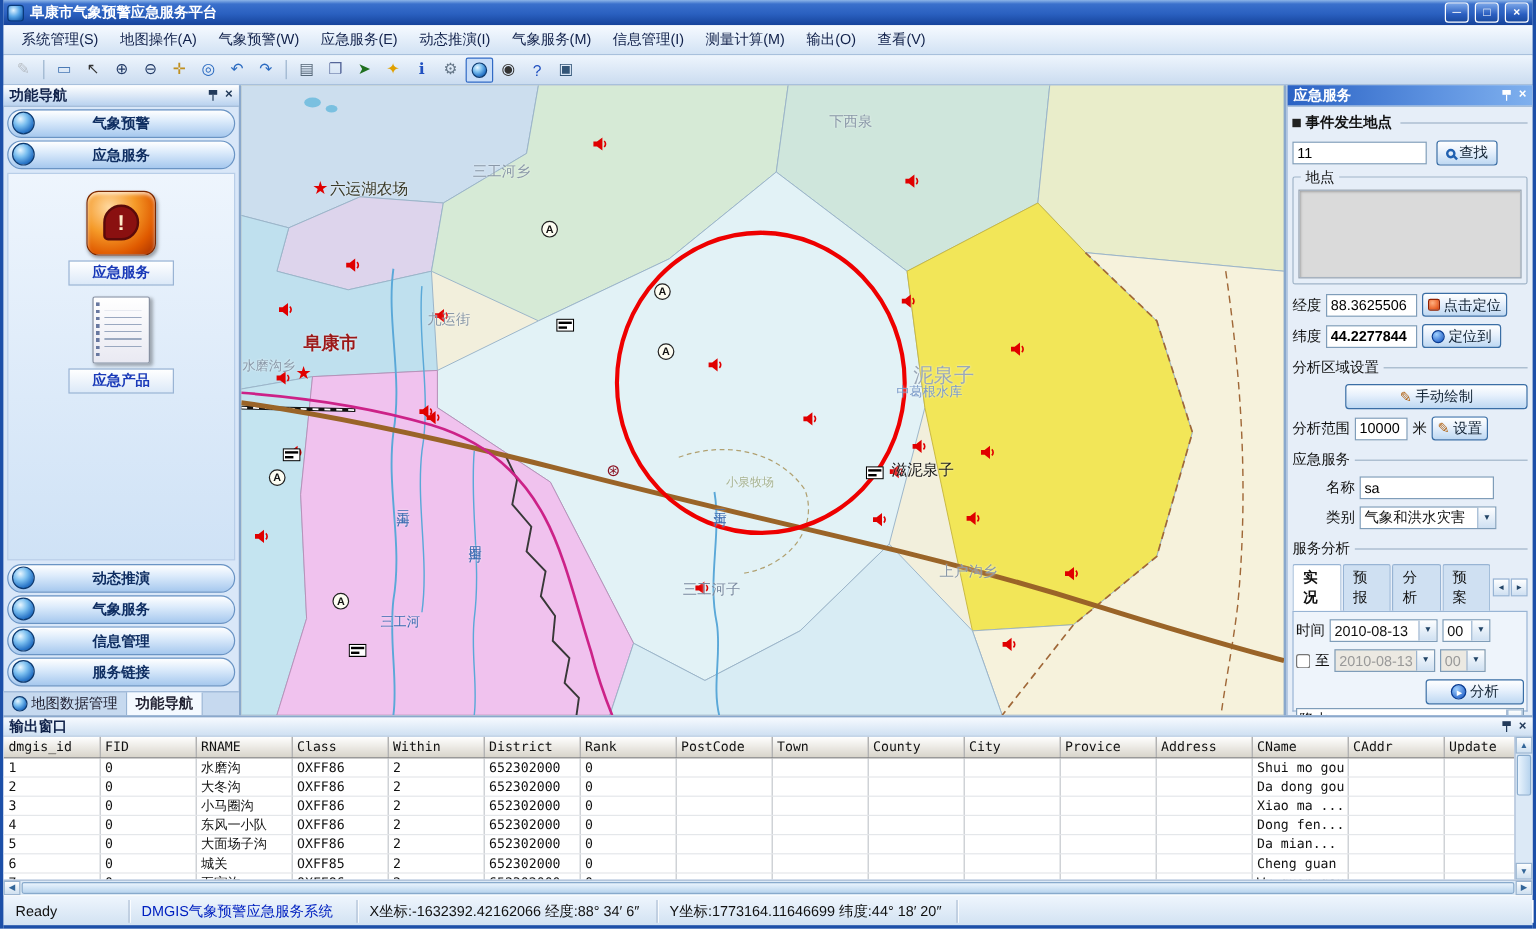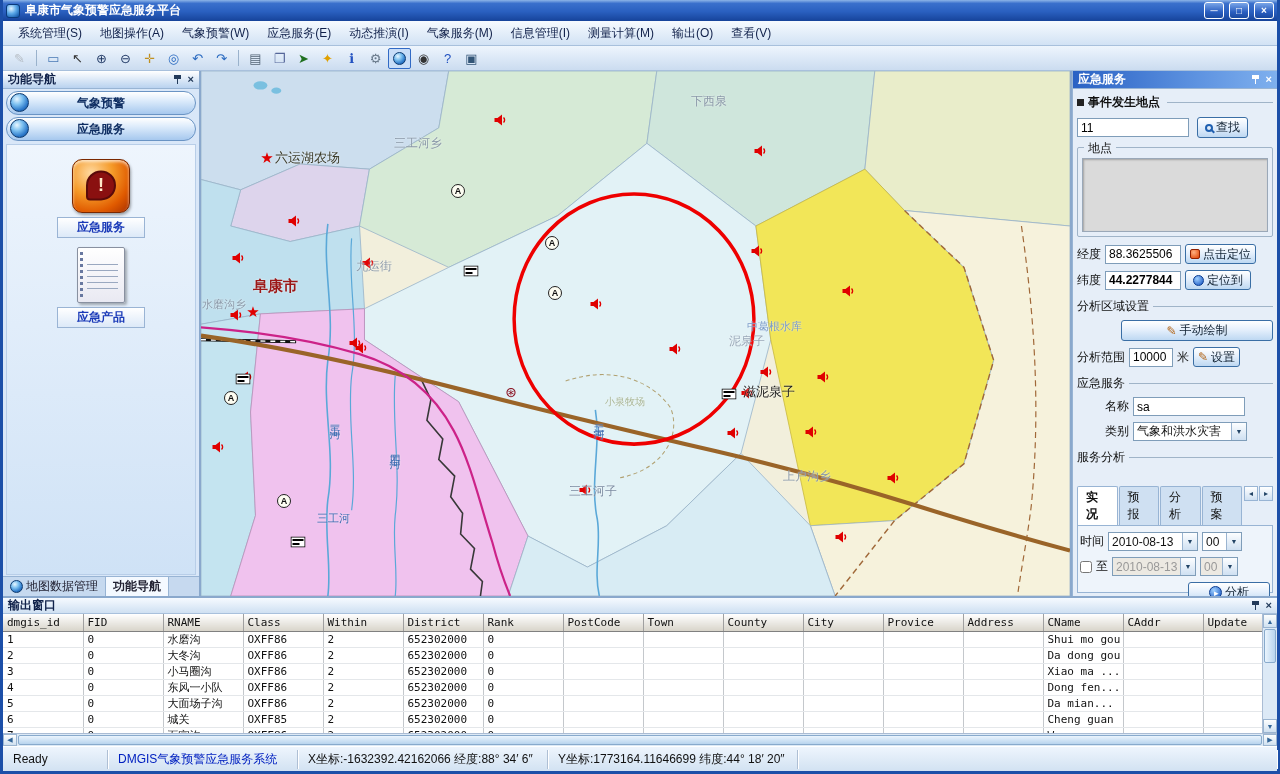--- a/index.html
+++ b/index.html
@@ -118,21 +118,21 @@
   .loc-area{height:74px;background:#dadada;border:1px solid #9aa8b8;box-shadow:inset 1px 1px 2px rgba(0,0,0,.25)}
   .sep{display:flex;align-items:center;gap:4px;margin:5px 0 2px;color:#111;flex:none}
   .sep::after{content:"";flex:1;height:1px;background:#a0b4c8}
   .combo{height:19px;border:1px solid #7f9db9;background:#fff;display:inline-flex;align-items:center;overflow:hidden}
   .combo-text{flex:1;padding:0 3px;white-space:nowrap;overflow:hidden}
   .combo-btn{width:15px;height:100%;flex:none;border-left:1px solid #9ab4d0;display:flex;align-items:center;justify-content:center;
     background:linear-gradient(#fdfeff,#cfe0f2)}
   .combo-btn::after{content:"▼";font-size:7px;color:#246}
   .combo.disabled{background:#ece9e2}
   .combo.disabled .combo-text{color:#999}
-  .mini-tabbar{display:flex;align-items:flex-start;border-bottom:1px solid #98b4d4;margin-top:18px;flex:none}
+  .mini-tabbar{display:flex;align-items:center;border-bottom:1px solid #98b4d4;margin-top:2px;flex:none}
   .mini-tab{padding:2px 8px;border:1px solid #98b4d4;border-bottom:none;border-radius:2px 2px 0 0;background:#cfe0f2;margin-right:1px}
   .mini-tab.active{background:#fff;font-weight:bold}
   .mini-scroll{width:14px;height:15px;margin-left:1px;border:1px solid #98b4d4;background:linear-gradient(#fff,#cfe0f2);
     display:flex;align-items:center;justify-content:center;font-size:8px;color:#246}
   .mini-scroll.left::after{content:"◂"}
   .mini-scroll.right::after{content:"▸"}
   .mini-spacer{flex:1}
   .tab-content{border:1px solid #98b4d4;border-top:none;padding:3px 2px 2px;background:#eef4fb;flex:1;min-height:0;display:flex;flex-direction:column}
   .svc-list-wrap{flex:1;display:flex;min-height:26px;border:1px solid #7f9db9;background:#fff;overflow:hidden}
   .svc-list{flex:1;overflow:hidden;padding:1px 2px}
@@ -245,20 +245,38 @@
           </div>
         </div>
       <div class="lp-content">
           <div class="shortcut">
             <div class="sc-icon emergency-icon"></div>
             <div class="sc-label">应急服务</div>
           </div>
           <div class="shortcut">
             <div class="sc-icon product-icon"></div>
             <div class="sc-label">应急产品</div>
+          </div>
+        </div>
+      <div style="padding-bottom:2px">
+          <div class="pill">
+            <span class="globe-ico pill-globe"></span>
+            <span class="pill-text">动态推演</span>
+          </div>
+          <div class="pill">
+            <span class="globe-ico pill-globe"></span>
+            <span class="pill-text">气象服务</span>
+          </div>
+          <div class="pill">
+            <span class="globe-ico pill-globe"></span>
+            <span class="pill-text">信息管理</span>
+          </div>
+          <div class="pill">
+            <span class="globe-ico pill-globe"></span>
+            <span class="pill-text">服务链接</span>
           </div>
         </div>
       <div class="lp-tabs">
           <div class="lp-tab">
             <span class="globe-ico tiny"></span>
             <span>地图数据管理</span>
           </div>
           <div class="lp-tab active">
             <span>功能导航</span>
           </div>
@@ -412,21 +430,21 @@
             <div class="mk sta" style="left: 30px; top: 327px;">A</div>
             <div class="mk sta" style="left: 83px; top: 430px;">A</div>
             <div class="mk star" style="left: 66px; top: 86px;">★</div>
             <div class="mk star" style="left: 52px; top: 240px;">★</div>
             <div class="mk wheel" style="left: 310px; top: 321px;">⊛</div>
             <div class="mlabel" style="left: 74px; top: 78px; color: rgb(58, 58, 40); font-size: 13px;">六运湖农场</div>
             <div class="mlabel" style="left: 193px; top: 64px; color: rgb(138, 152, 168); font-size: 12px;">三工河乡</div>
             <div class="mlabel" style="left: 490px; top: 22px; color: rgb(138, 152, 168); font-size: 12px;">下西泉</div>
             <div class="mlabel blabel" style="left: 52px; top: 206px; color: rgb(155, 24, 24); font-size: 15px;">阜康市</div>
             <div class="mlabel" style="left: 155px; top: 187px; color: rgb(138, 152, 168); font-size: 12px;">九运街</div>
-            <div class="mlabel" style="left: 528px; top: 230px; color: rgb(154, 168, 184); font-size: 12px; margin-top: 32px;">泥泉子</div>
+            <div class="mlabel" style="left: 560px; top: 230px; color: rgb(154, 168, 184); font-size: 17px;">泥泉子</div>
             <div class="mlabel" style="left: 546px; top: 248px; color: rgb(122, 154, 200); font-size: 11px;">中葛根水库</div>
             <div class="mlabel" style="left: 542px; top: 312px; color: rgb(26, 26, 26); font-size: 13px;">滋泥泉子</div>
             <div class="mlabel" style="left: 404px; top: 324px; color: rgb(168, 180, 146); font-size: 10px;">小泉牧场</div>
             <div class="mlabel" style="left: 582px; top: 397px; color: rgb(138, 152, 168); font-size: 12px;">上户沟乡</div>
             <div class="mlabel" style="left: 368px; top: 412px; color: rgb(122, 138, 160); font-size: 12px;">三工河子</div>
             <div class="mlabel" style="left: 1px; top: 226px; color: rgb(138, 152, 168); font-size: 11px;">水磨沟乡</div>
             <div class="mlabel" style="left: 116px; top: 440px; color: rgb(58, 106, 176); font-size: 11px;">三工河</div>
             <div class="mlabel vlabel" style="left: 126px; top: 345px; color: rgb(58, 106, 176); font-size: 11px;">三工河</div>
             <div class="mlabel vlabel" style="left: 186px; top: 375px; color: rgb(58, 106, 176); font-size: 11px;">四工河</div>
             <div class="mlabel vlabel" style="left: 390px; top: 345px; color: rgb(58, 106, 176); font-size: 11px;">二工河</div>

